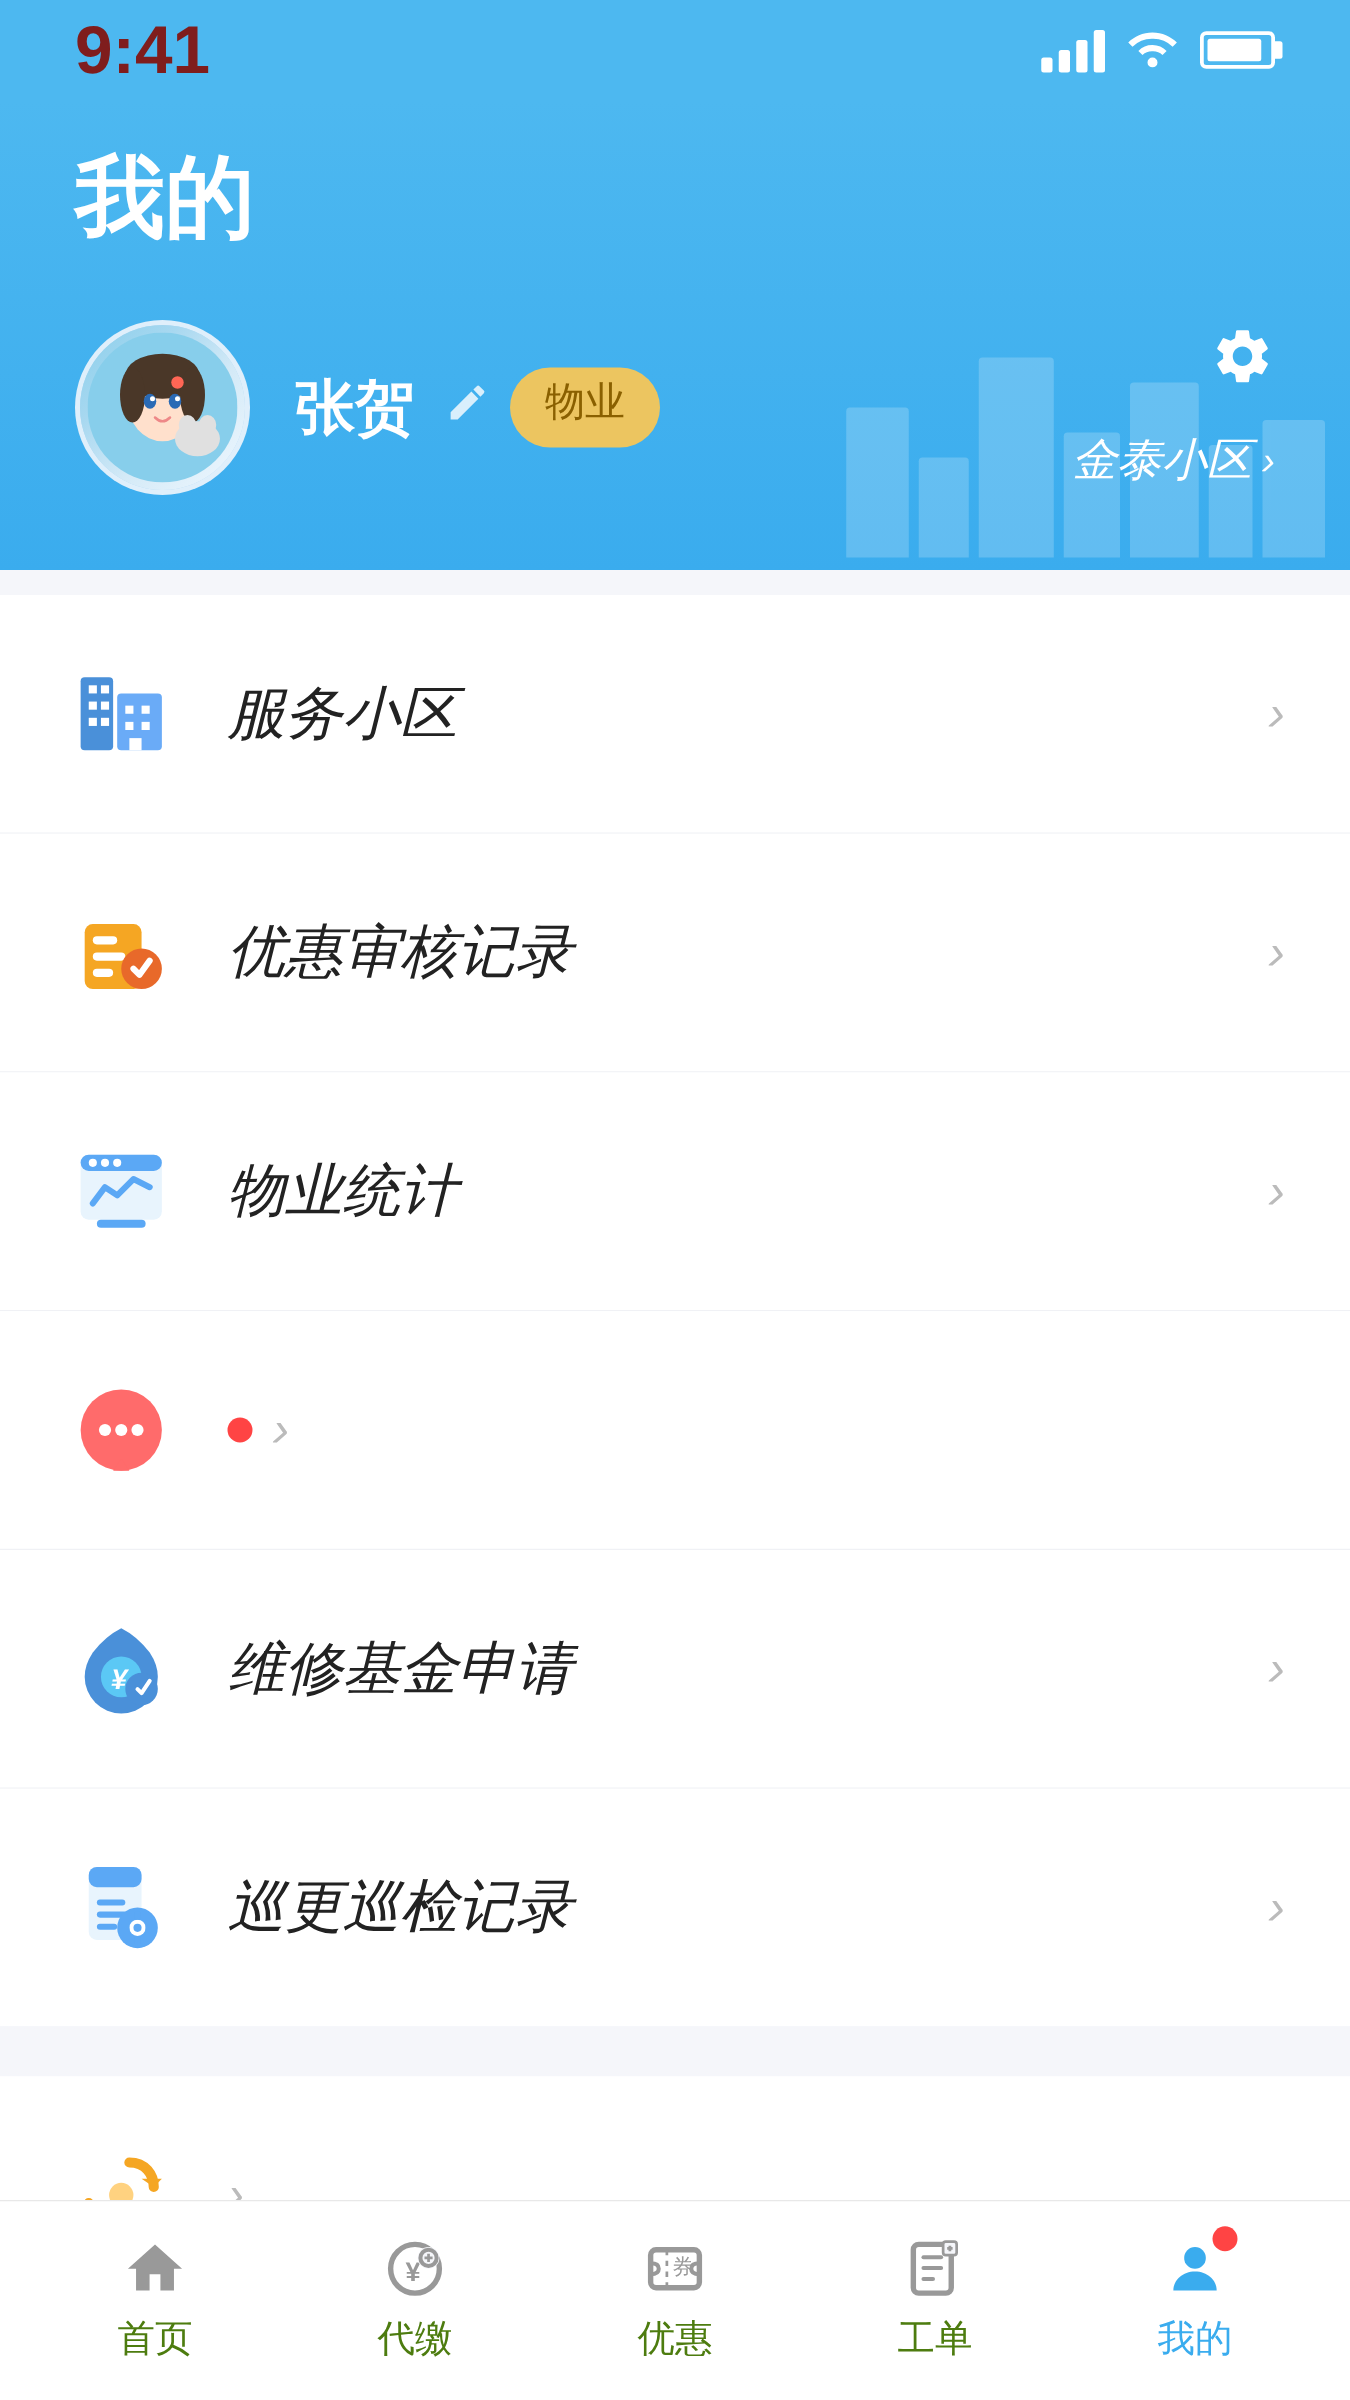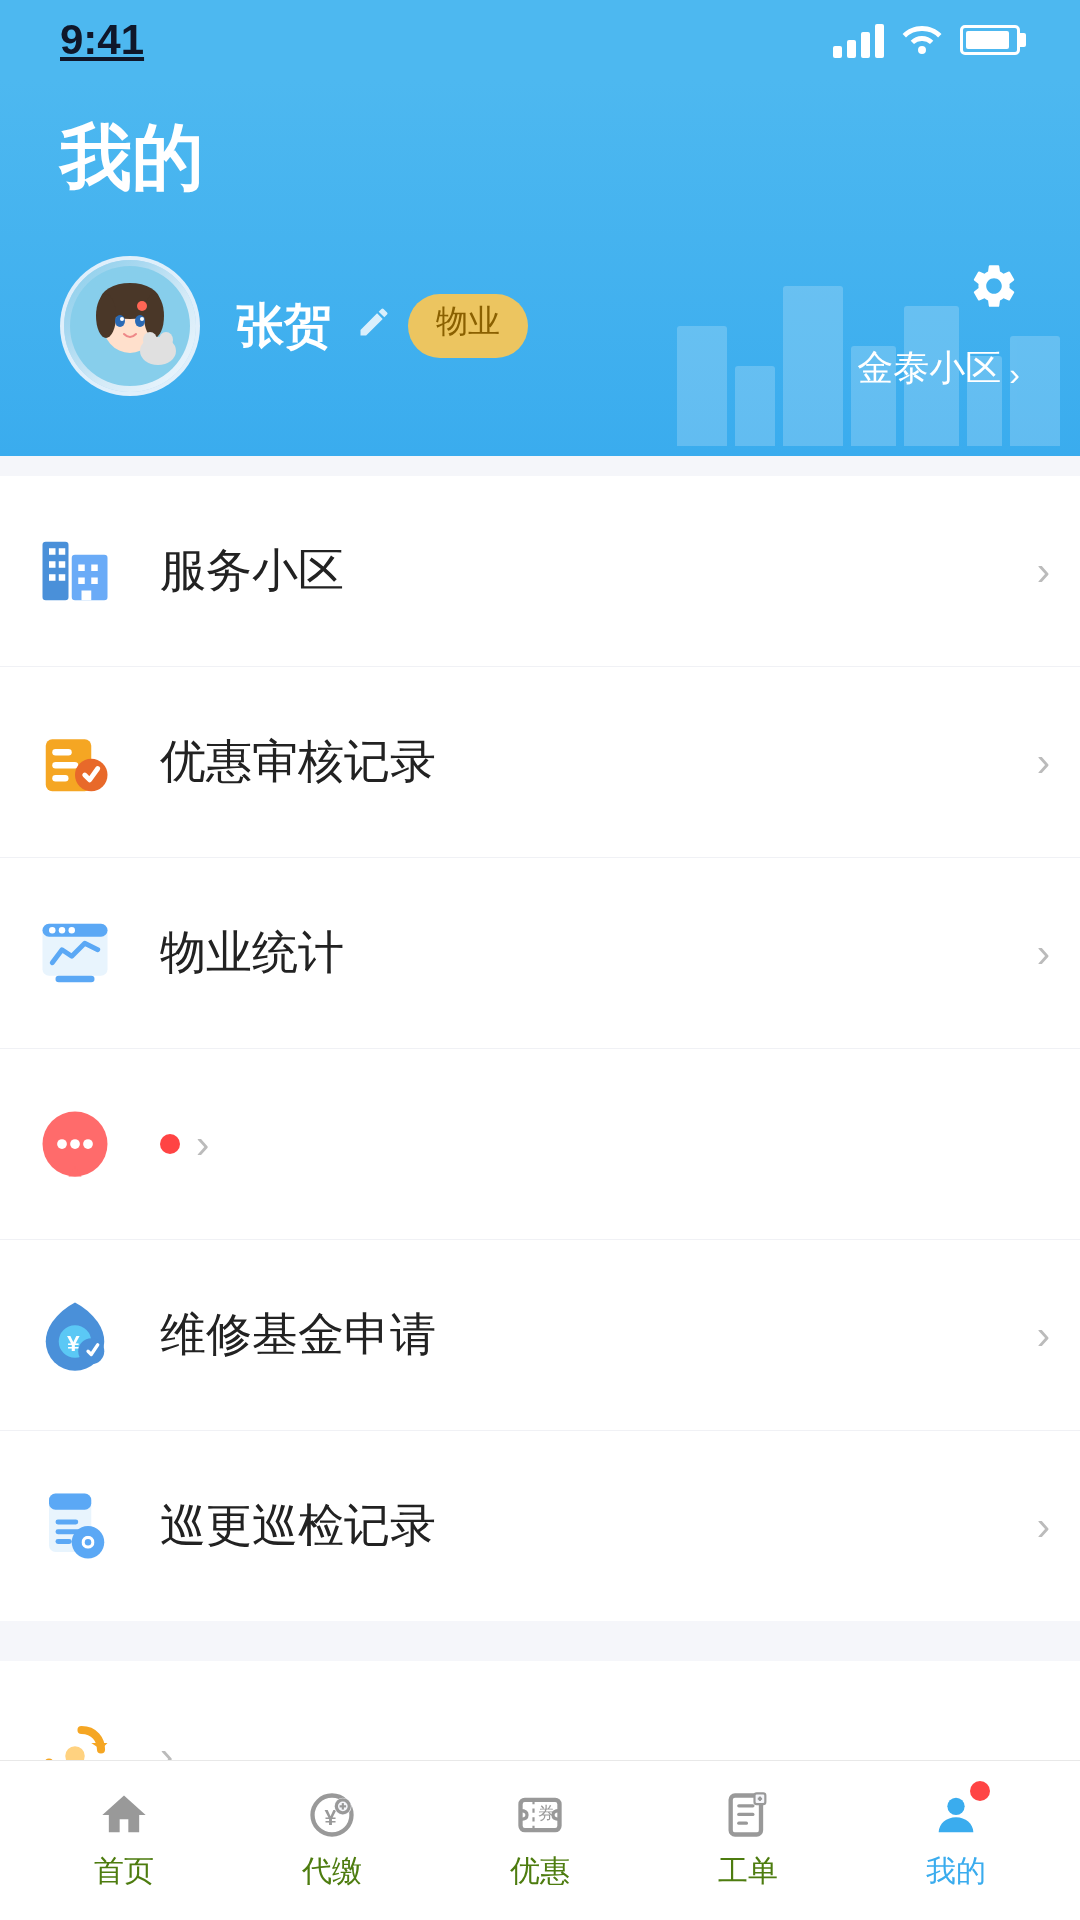--- a/index.html
+++ b/index.html
@@ -15,24 +15,23 @@
     
     .status-bar {
       background: #4db8f0;
       height: 80px;
       display: flex;
       align-items: center;
       justify-content: space-between;
       padding: 0 60px;
     }
     .status-time {
-      color: #0f172a;
-      font-size: 42px;
+      color: #7f1d1d;
+      font-size: 54px;
       font-weight: 600;
-      text-decoration: underline;
     }
     .status-icons {
       display: flex;
       align-items: center;
       gap: 18px;
     }
     .signal-bars {
       display: flex;
       align-items: flex-end;
       gap: 5px;
@@ -170,42 +169,44 @@
       flex-direction: column;
       align-items: flex-end;
       gap: 20px;
     }
     .settings-icon {
       color: white;
       font-size: 52px;
     }
     .community-row {
       display: flex;
-      align-items: flex-end;
+      align-items: center;
       gap: 8px;
       color: white;
       font-size: 36px;
+      font-style: italic;
     }
     .chevron-right {
       color: white;
       font-size: 32px;
     }
 
     
     .menu-section {
       background: white;
       margin-top: 20px;
     }
     .menu-item {
       display: flex;
       align-items: center;
-      padding: 50px 30px;
+      padding: 50px 52px;
       border-bottom: 1px solid #f0f1f5;
       cursor: pointer;
       background: white;
+      font-style: italic;
     }
     .menu-item:last-child {
       border-bottom: none;
     }
     .menu-icon-wrap {
       width: 90px;
       height: 90px;
       display: flex;
       align-items: center;
       justify-content: center;

